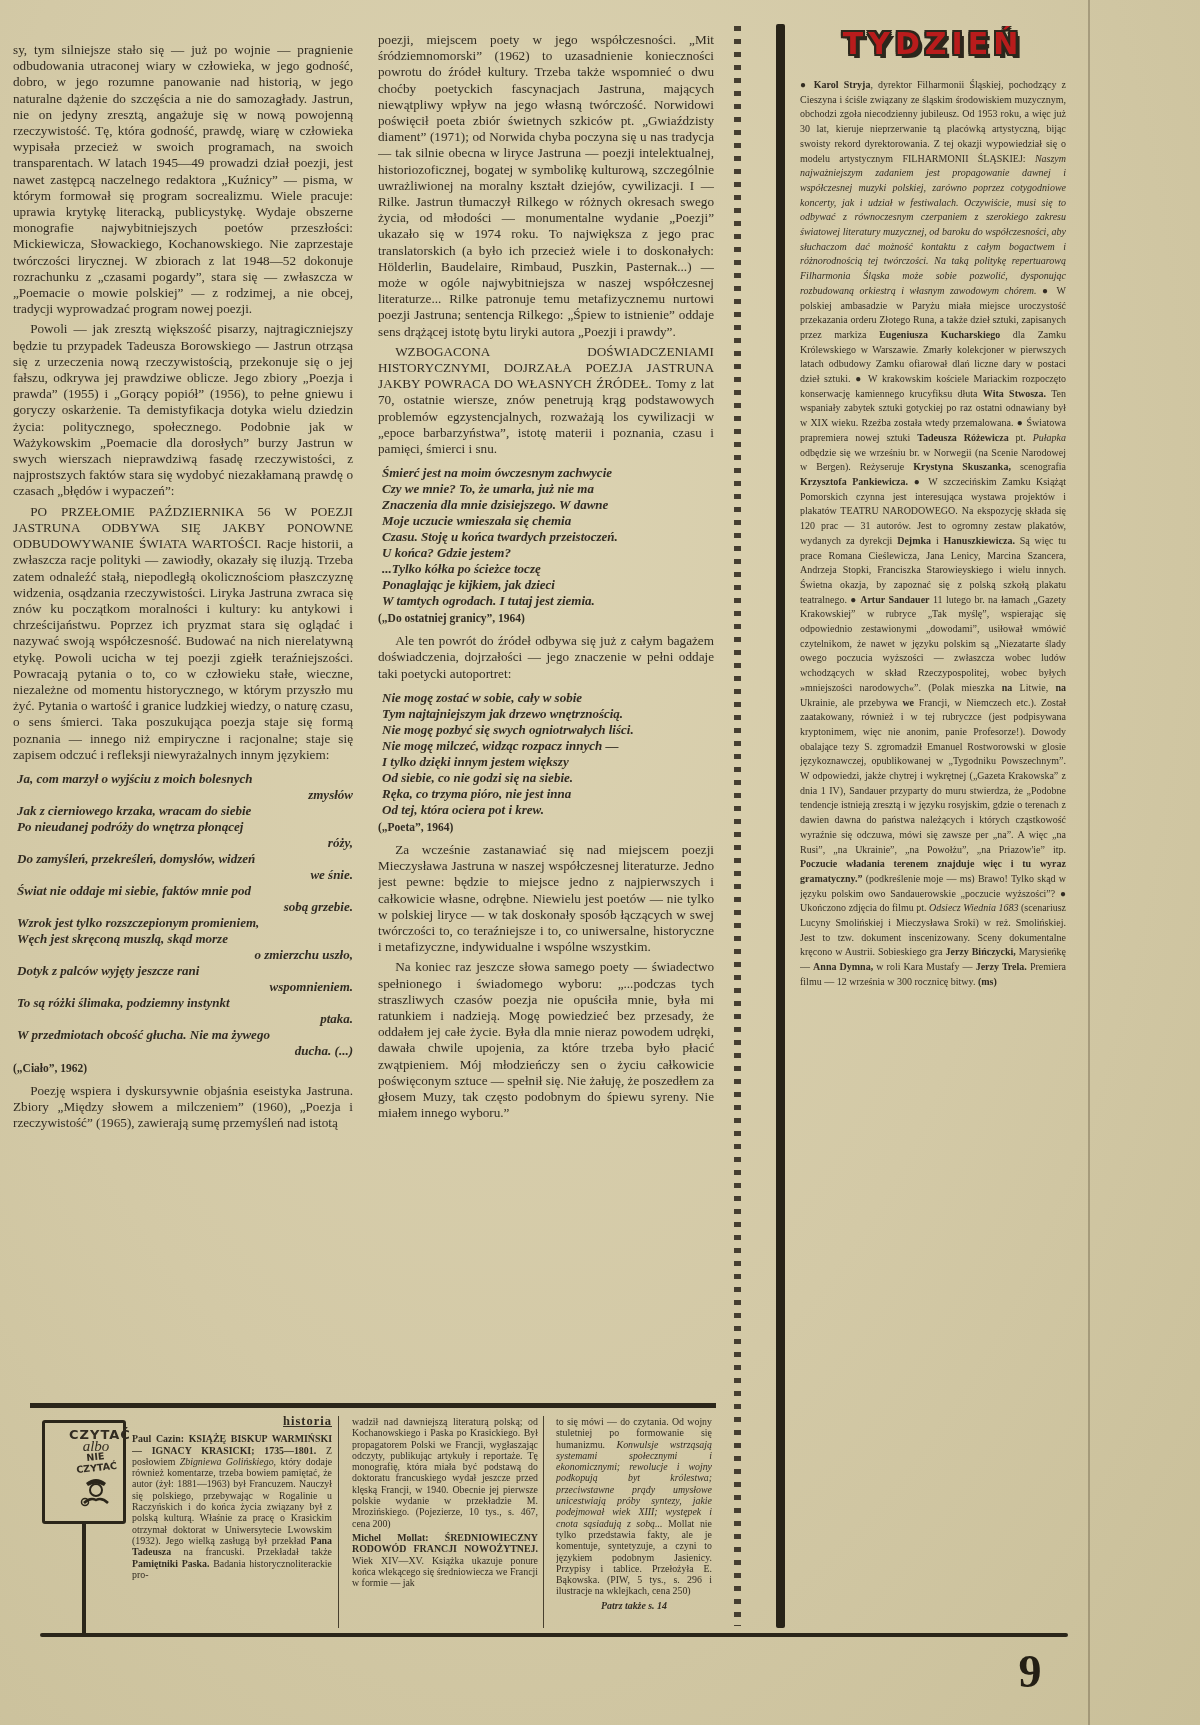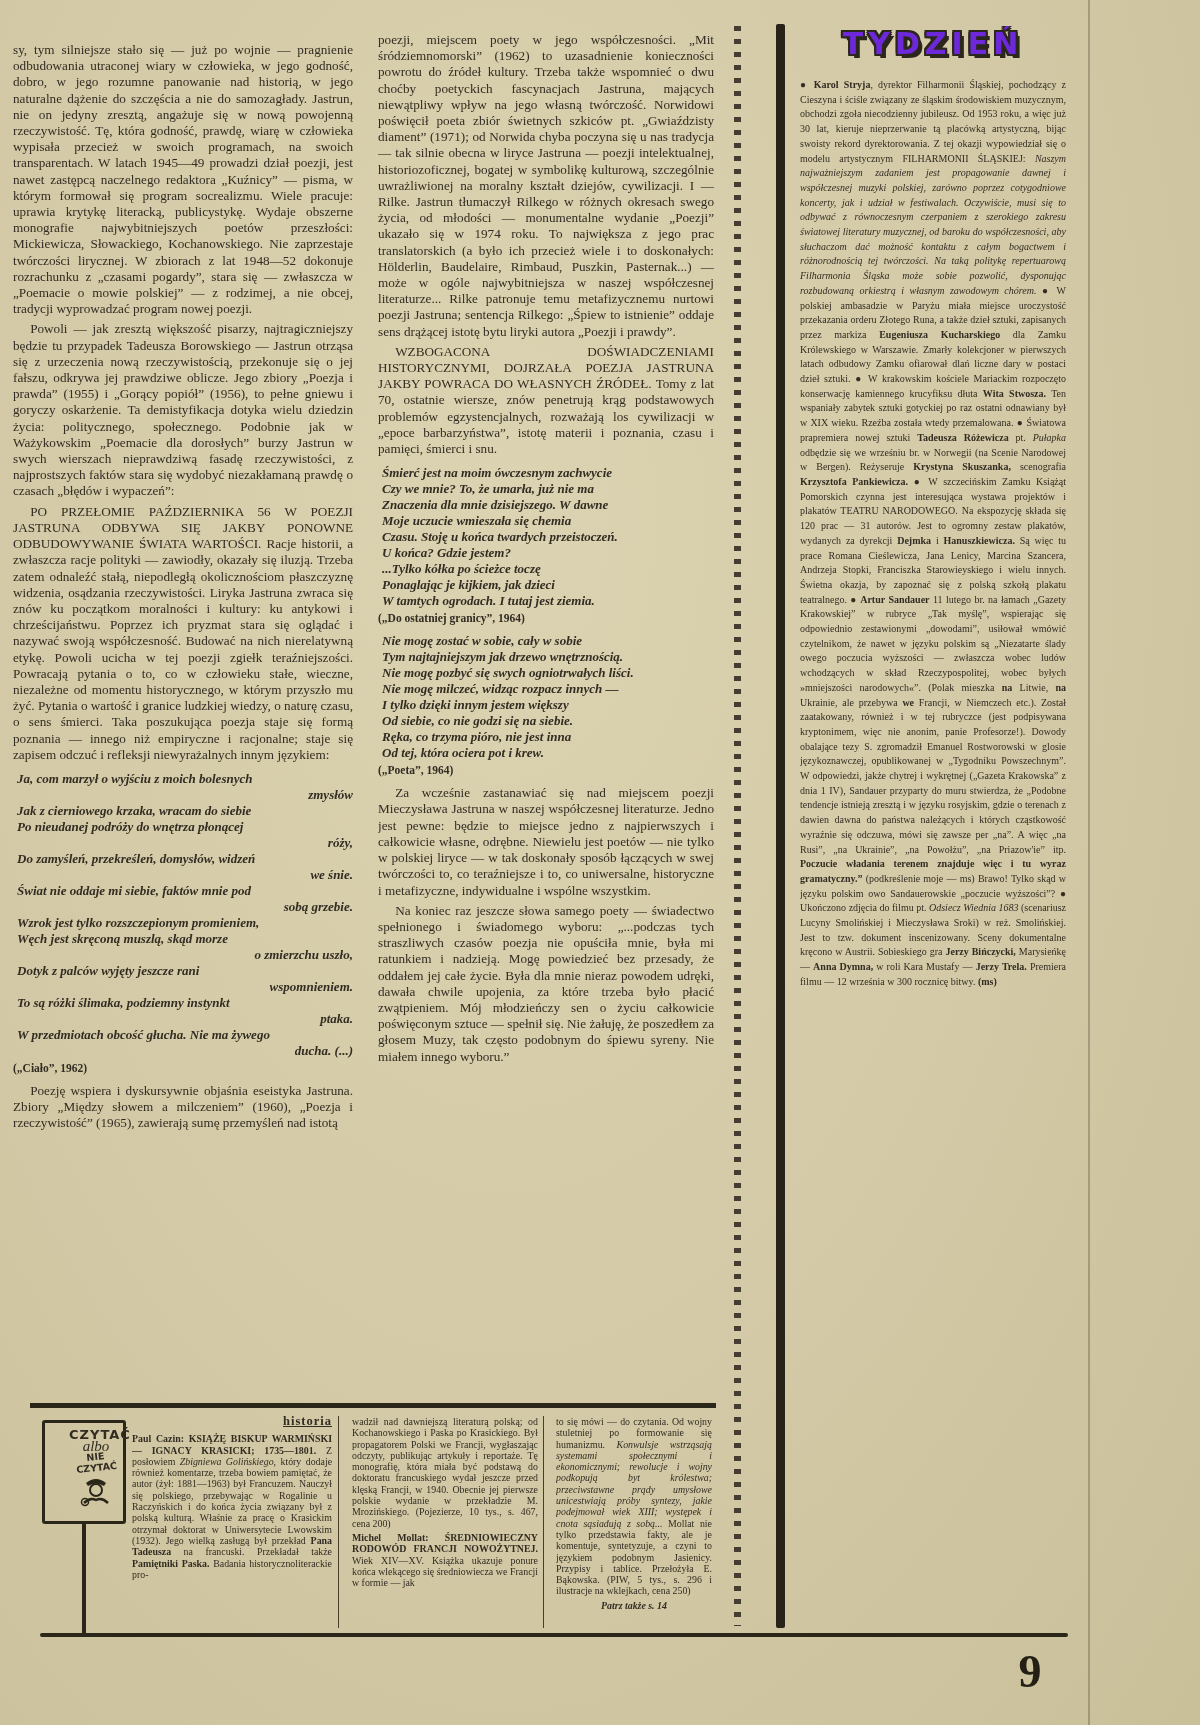--- a/index.html
+++ b/index.html
@@ -20,21 +20,21 @@
   .attr{font-size:11.5px;font-weight:700;text-align:left;margin:3px 6px 9px 0;}
   
   #dotted-rule{position:absolute;left:734px;top:26px;width:7px;height:1600px;
     background:repeating-linear-gradient(to bottom,#453e30 0 5px,rgba(0,0,0,0) 5px 13px);}
   #black-bar{position:absolute;left:776px;top:24px;width:9px;height:1604px;background:#282318;border-radius:2px;}
   #crease{position:absolute;left:1088px;top:0;width:2px;height:1725px;background:rgba(96,86,62,.38);}
   
   #week{position:absolute;left:800px;top:26px;width:266px;height:1600px;overflow:hidden;}
   .blocktitle{
     font-family:"DejaVu Sans", sans-serif;font-weight:800;font-size:30px;line-height:36px;
-    text-align:center;letter-spacing:5px;color:#6d28d9;
+    text-align:center;letter-spacing:5px;color:#b91c1c;
     text-shadow:-2px -2px 0 #2c271c, 2px -2px 0 #2c271c, -2px 2px 0 #2c271c, 2px 2px 0 #2c271c,
       -2px 0 0 #2c271c, 2px 0 0 #2c271c, 0 -2px 0 #2c271c, 0 2px 0 #2c271c, 4px 4px 0 #2c271c;
   }
   #week-body{margin-top:16px;text-align:justify;font-size:10px;line-height:14.7px;height:1500px;overflow:hidden;}
   #week-body .b{font-weight:700;}
   #week-body .i{font-style:italic;}
   #week-body .bullet{font-weight:700;}
   
   #box{position:absolute;left:30px;top:1403px;width:686px;height:230px;border-top:5px solid #2b261a;overflow:hidden;}
   .bcol{position:absolute;top:8px;text-align:justify;font-size:9.9px;line-height:11.3px;overflow:hidden;}
@@ -100,20 +100,21 @@
       <div class="pline">Czy we mnie? To, że umarła, już nie ma</div>
       <div class="pline">Znaczenia dla mnie dzisiejszego. W dawne</div>
       <div class="pline">Moje uczucie wmieszała się chemia</div>
       <div class="pline">Czasu. Stoję u końca twardych przeistoczeń.</div>
       <div class="pline">U końca? Gdzie jestem?</div>
       <div class="pline">...Tylko kółka po ścieżce toczę</div>
       <div class="pline">Ponaglając je kijkiem, jak dzieci</div>
       <div class="pline">W tamtych ogrodach. I tutaj jest ziemia.</div>
     </div>
   <div class="attr">(„Do ostatniej granicy”, 1964)</div>
+  <p>Ale ten powrót do źródeł odbywa się już z całym bagażem doświadczenia, dojrzałości — jego znaczenie w pełni oddaje taki poetycki autoportret:</p>
   <div class="poem">
 
   <div class="pline">Nie mogę zostać w sobie, cały w sobie</div>
       <div class="pline">Tym najtajniejszym jak drzewo wnętrznością.</div>
       <div class="pline">Nie mogę pozbyć się swych ogniotrwałych liści.</div>
       <div class="pline">Nie mogę milczeć, widząc rozpacz innych —</div>
       <div class="pline">I tylko dzięki innym jestem większy</div>
       <div class="pline">Od siebie, co nie godzi się na siebie.</div>
       <div class="pline">Ręka, co trzyma pióro, nie jest inna</div>
       <div class="pline">Od tej, która ociera pot i krew.</div>

